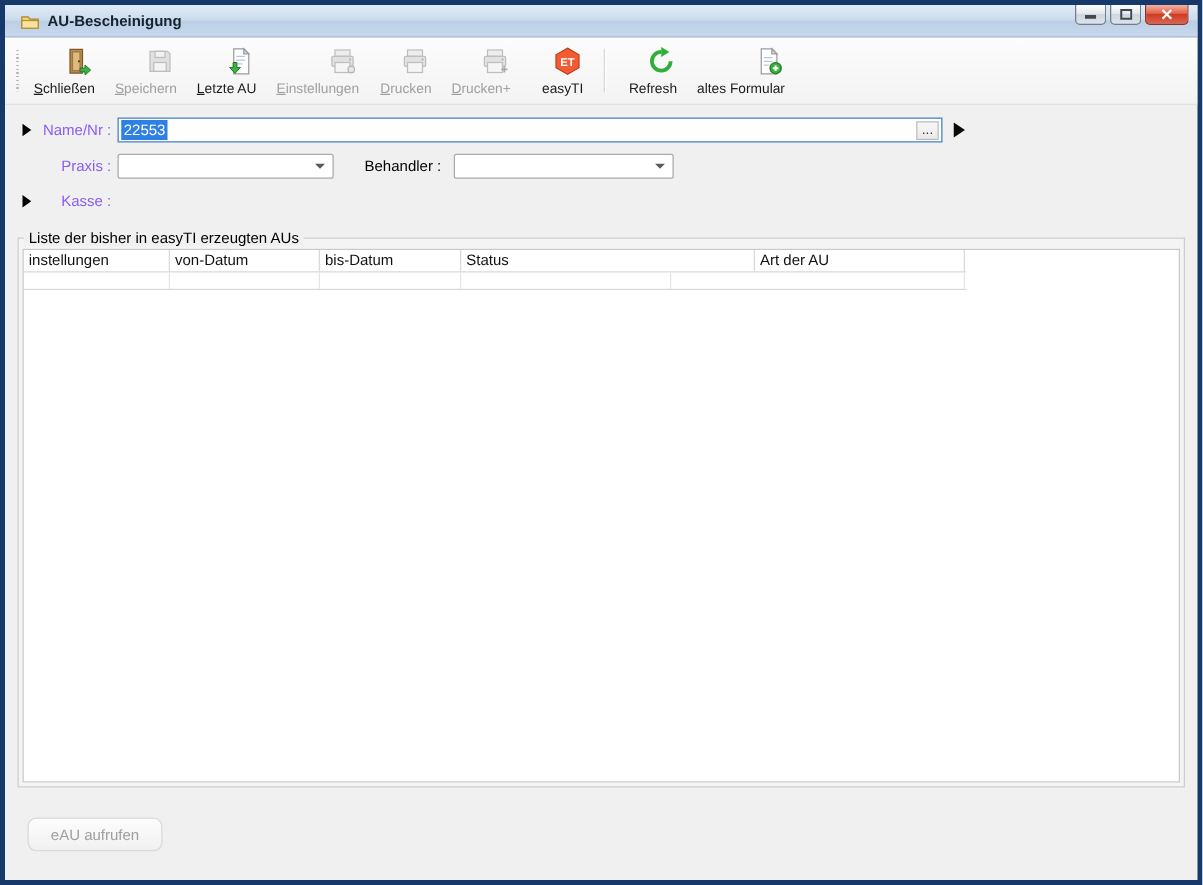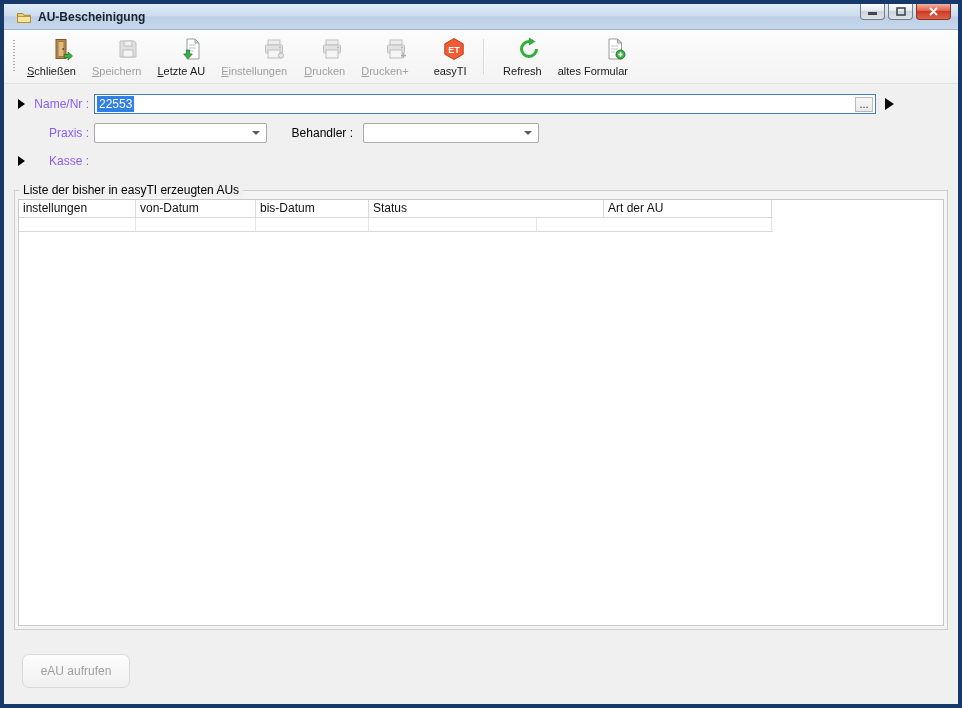--- a/index.html
+++ b/index.html
@@ -29,21 +29,21 @@
 
   
   .form-area { padding-top:6px; }
   .frow { display:flex; align-items:center; }
   .row-name { height:28px; }
   .row-kasse { height:26px; }
   .row-praxis { height:30px; }
   .tri-sm { width:0; height:0; border-left:7px solid #000; border-top:5px solid transparent; border-bottom:5px solid transparent; margin-left:14px; flex:none; }
   .tri-hidden { visibility:hidden; }
   .flabel { width:64px; text-align:right; margin-right:5px; font-size:12px; color:#8b5cf6; flex:none; }
-  .name-input { width:782px; height:20px; background:#fff; border:1px solid #3f7cc4; display:flex; align-items:center; padding:1px 2px; }
+  .name-input { width:660px; height:20px; background:#fff; border:1px solid #3f7cc4; display:flex; align-items:center; padding:1px 2px; }
   .sel-text { background:#2f80e5; color:#fff; font-size:12px; line-height:16px; padding:0 2px; }
   .ellipsis-btn { margin-left:auto; width:18px; height:15px; border:1px solid #b9b9b9; background:linear-gradient(#f8f8f8,#e9e9e9); font-size:11px; line-height:10px; color:#333; text-align:center; padding:0; cursor:pointer; }
   .tri-lg { width:0; height:0; border-left:9px solid #0a0a0a; border-top:6px solid transparent; border-bottom:6px solid transparent; margin-left:9px; cursor:pointer; }
   .combo { width:173px; height:20px; border:1px solid #a9a9a9; border-radius:2px; background:#fff; display:flex; align-items:center; padding-left:4px; cursor:pointer; }
   .combo-value { font-size:12px; color:#222; flex:1; }
   .combo-arrow { width:0; height:0; border-top:4px solid #5a5a5a; border-left:4px solid transparent; border-right:4px solid transparent; margin-right:6px; flex:none; }
   .behandler-label { width:70px; text-align:right; margin-left:16px; margin-right:10px; font-size:12px; color:#000; flex:none; }
   .combo.behandler { width:176px; }
 
   
@@ -51,21 +51,21 @@
   .gb-title { position:absolute; top:-8px; left:4px; background:#f0f0f0; padding:0 4px; font-size:12px; color:#000; }
   .gb-panel { position:absolute; left:3px; right:3px; top:8px; bottom:3px; background:#fff; border:1px solid #c9c9c9; overflow:hidden; }
   .grid-header { display:flex; width:754px; height:18px; border-bottom:1px solid #d9d9d9; }
   .gh-cell { border-right:1px solid #d9d9d9; font-size:12px; color:#111; padding:1px 0 0 4px; overflow:hidden; white-space:nowrap; }
   .grid-row { display:flex; width:754px; height:14px; border-bottom:1px solid #d9d9d9; }
   .gr-cell { border-right:1px solid #e5e5e5; }
   .c0{width:117px} .c1{width:120px} .c2{width:113px} .c3{width:168px} .c4{width:235px}
 
   
   .footer { margin-top:24px; padding-left:18px; }
-  .eau-btn { width:108px; height:34px; border:1px solid #dadada; border-radius:7px; background:linear-gradient(#fdfdfd,#f0f0f0); color:#9f9f9f; font-size:12px; font-family:"Liberation Sans",sans-serif; cursor:pointer; }
+  .eau-btn { width:108px; height:27px; border:1px solid #dadada; border-radius:7px; background:linear-gradient(#fdfdfd,#f0f0f0); color:#9f9f9f; font-size:12px; font-family:"Liberation Sans",sans-serif; cursor:pointer; }
 </style>
 </head>
 <body>
 
 <div class="window">
 
   <div class="titlebar">
     <span class="title-icon">
       <svg width="16" height="16" viewBox="0 0 16 16">
         <path d="M1.5 4.5 h5 l1.5 1.8 h6.5 v7.2 h-13 z" fill="#f3d06a" stroke="#a8862f" stroke-width="1"></path>

